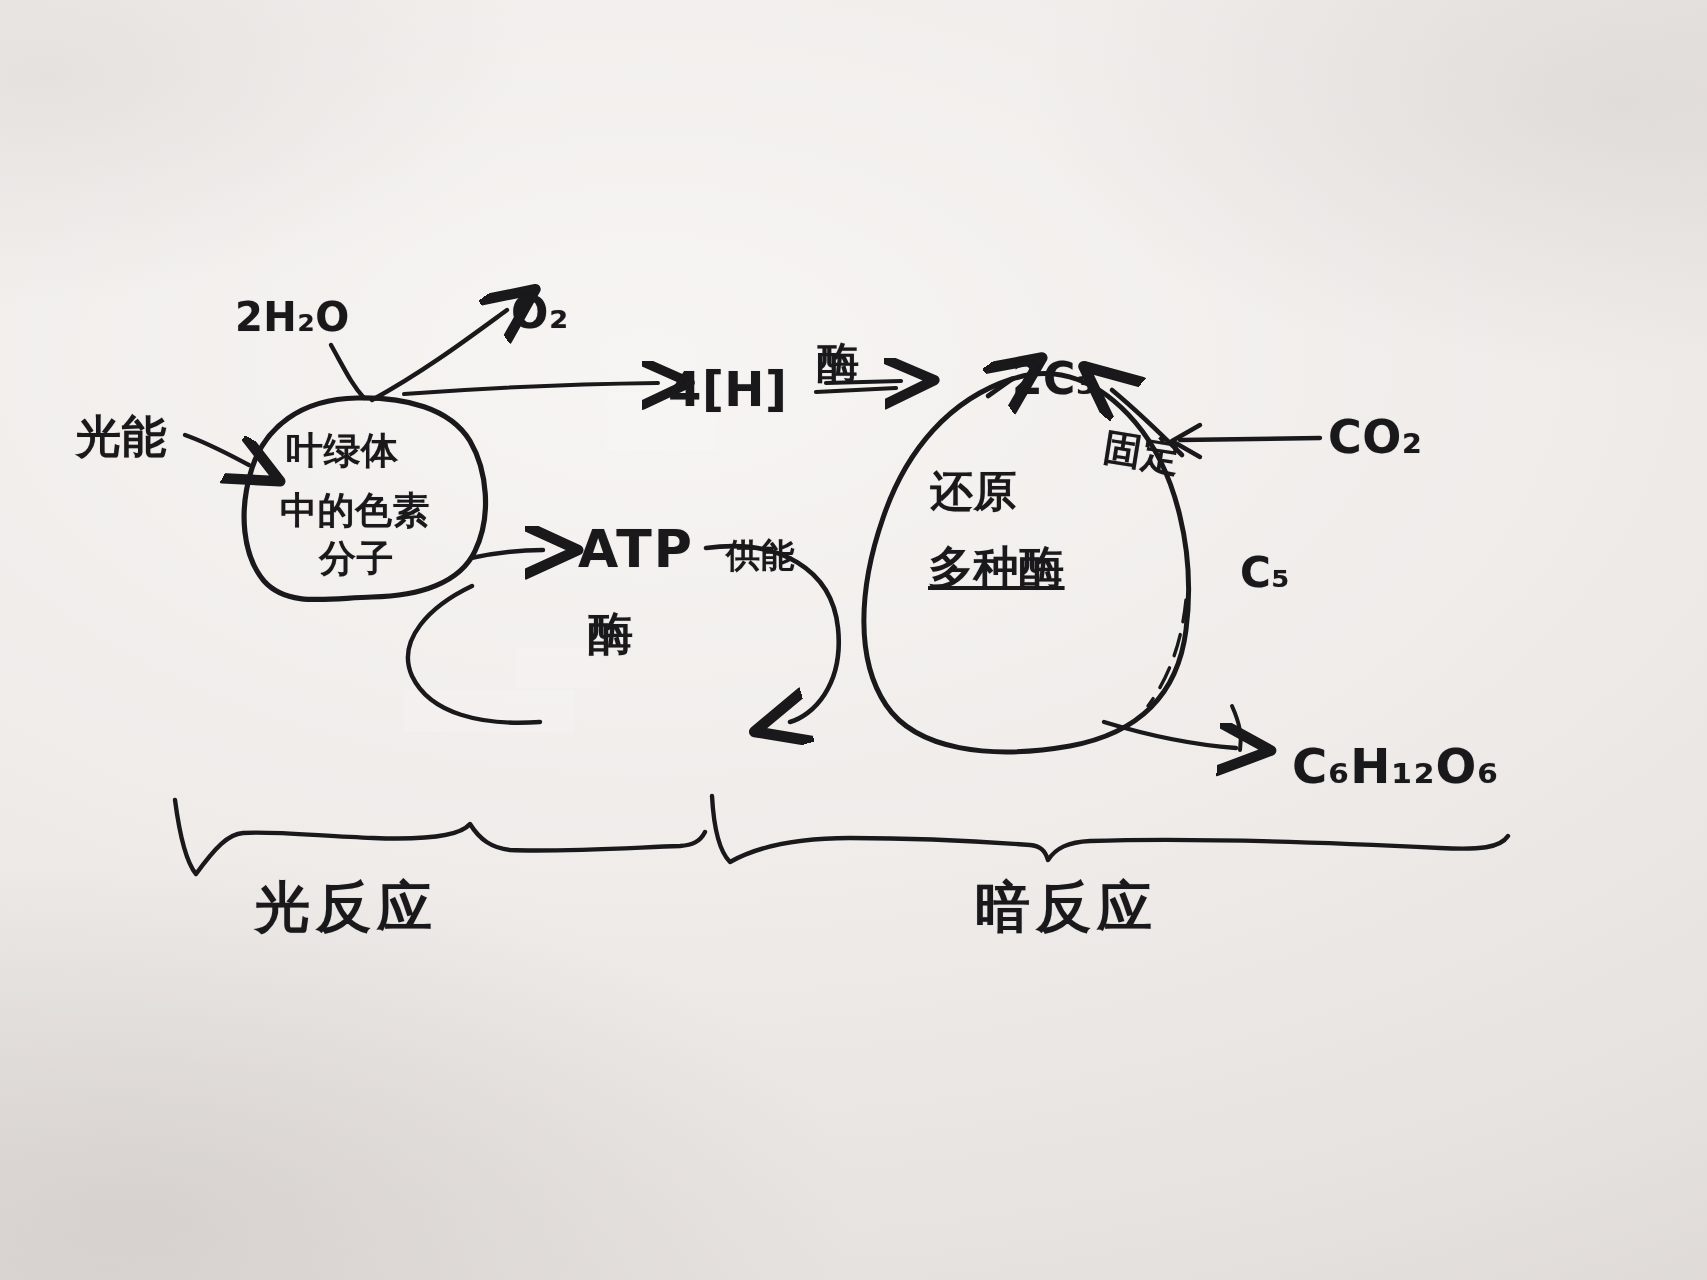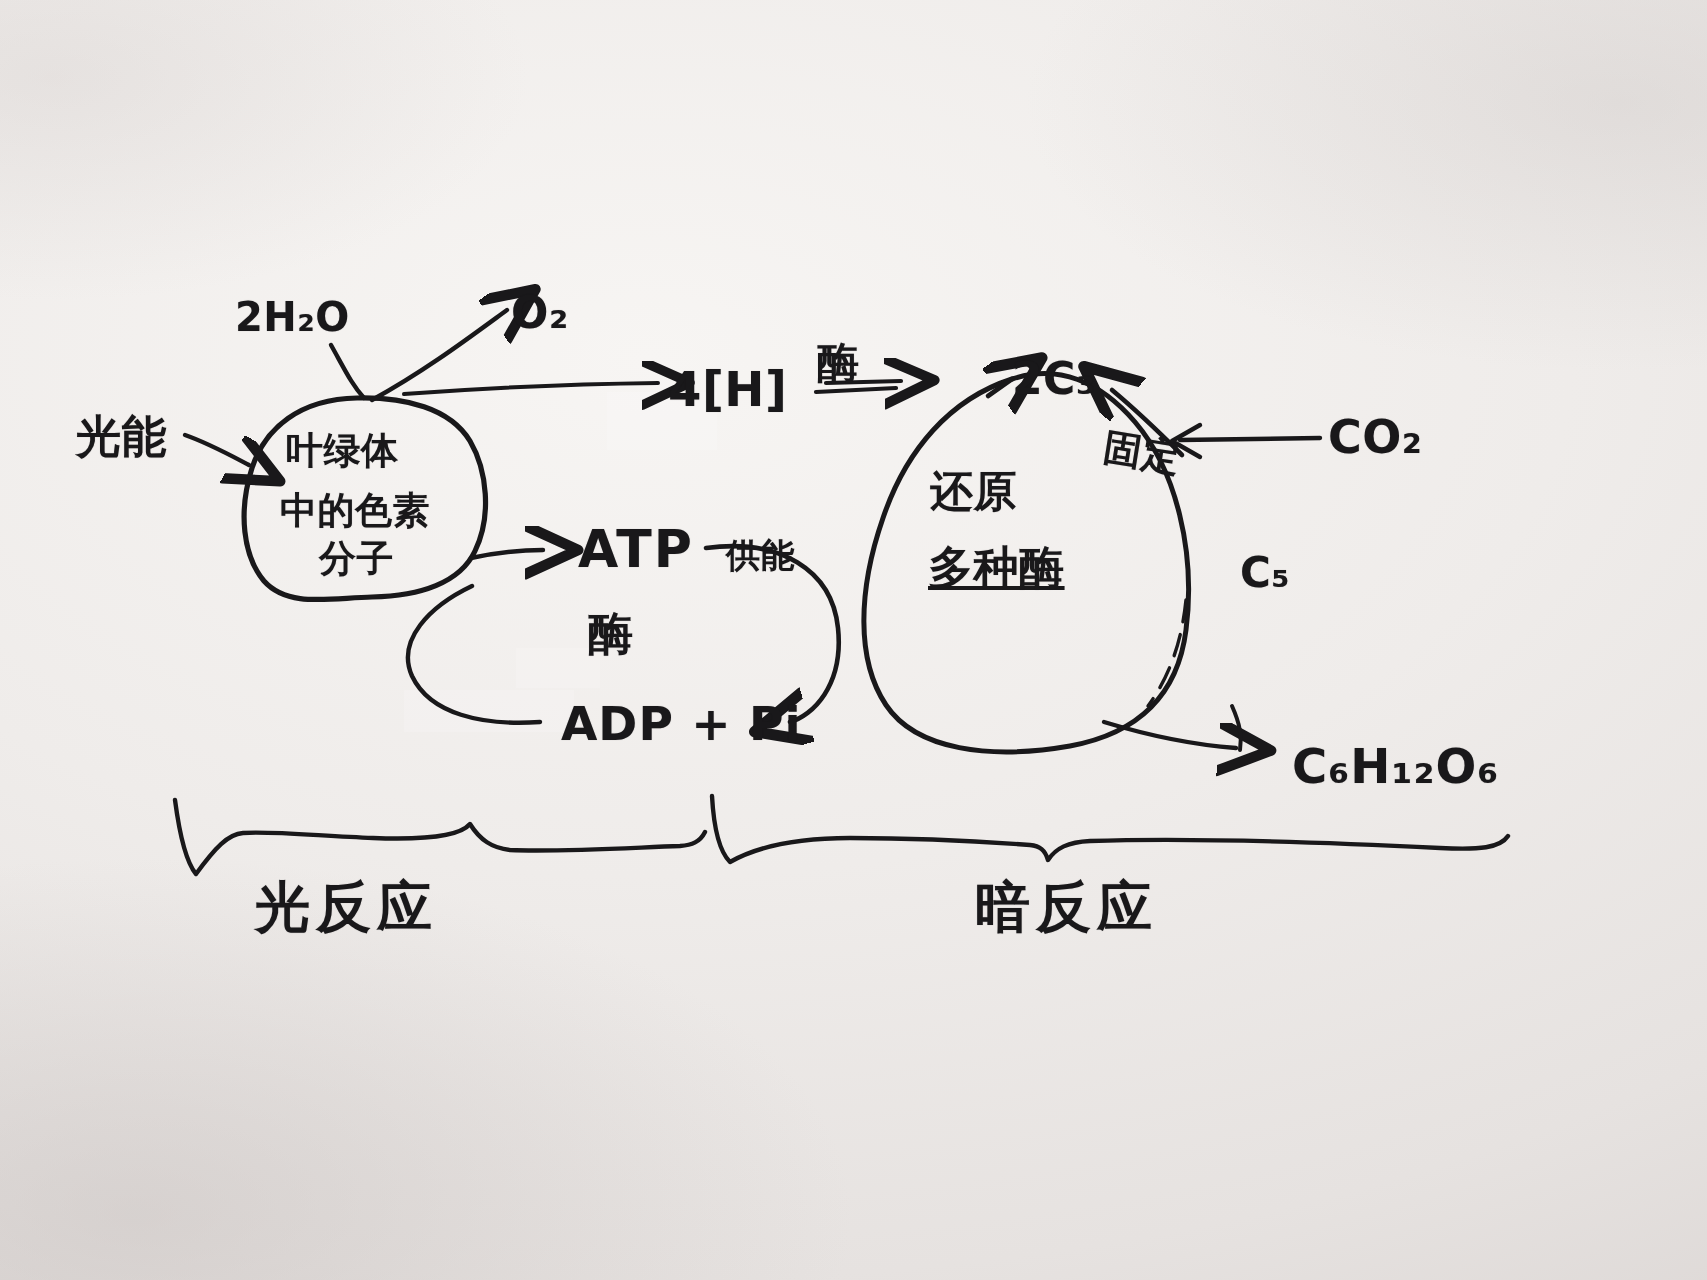--- a/index.html
+++ b/index.html
@@ -133,21 +133,20 @@
   <div class="lbl" style="left:668px;top:365px;font-size:48px;">4[H]</div>
 
   <div class="lbl cn" style="left:817px;top:342px;font-size:42px;">酶</div>
 
   <div class="lbl" style="left:578px;top:523px;font-size:52px;letter-spacing:2px;">ATP</div>
 
   <div class="lbl cn" style="left:726px;top:505px;font-size:34px;margin-top:33px;">供能</div>
 
   <div class="lbl cn" style="left:588px;top:611px;font-size:45px;">酶</div>
 
-  <div class="lbl" style="left:561px;top:700px;font-size:47px;letter-spacing:1px;">ADP + Pi</div>
 
   <div class="lbl" style="left:1012px;top:357px;font-size:44px;">2C₃</div>
 
   <div class="lbl cn" style="left:1107px;top:428px;font-size:38px;transform:rotate(9deg);transform-origin:left top;">固定</div>
 
   <div class="lbl" style="left:1328px;top:414px;font-size:46px;">CO₂</div>
 
   <div class="lbl cn" style="left:930px;top:470px;font-size:43px;">还原</div>
 
   <div class="lbl cn" style="left:928px;top:545px;font-size:45px;text-decoration:underline;">多种酶</div>

